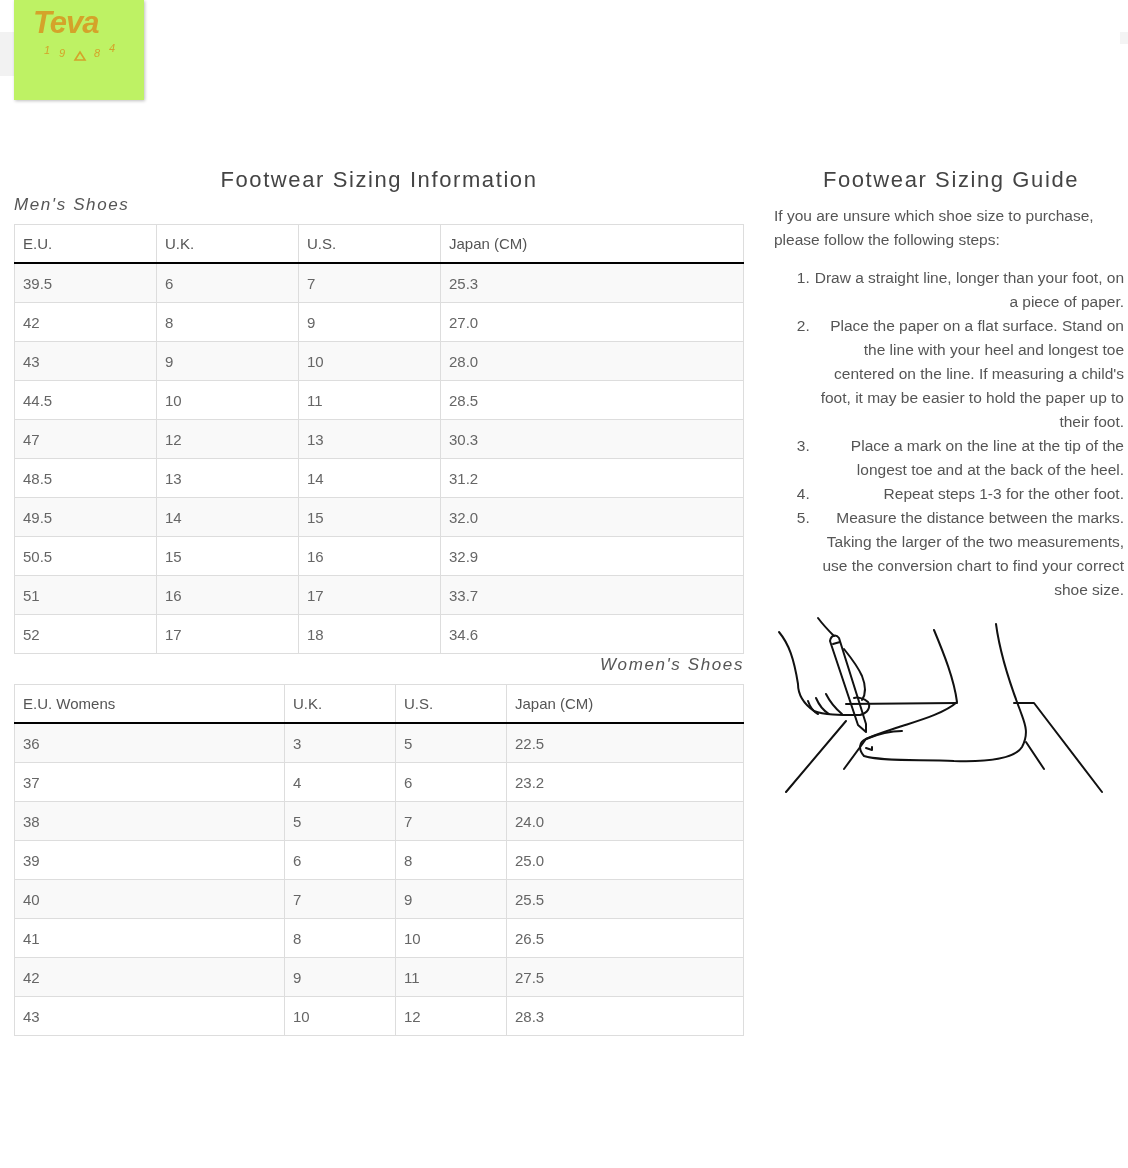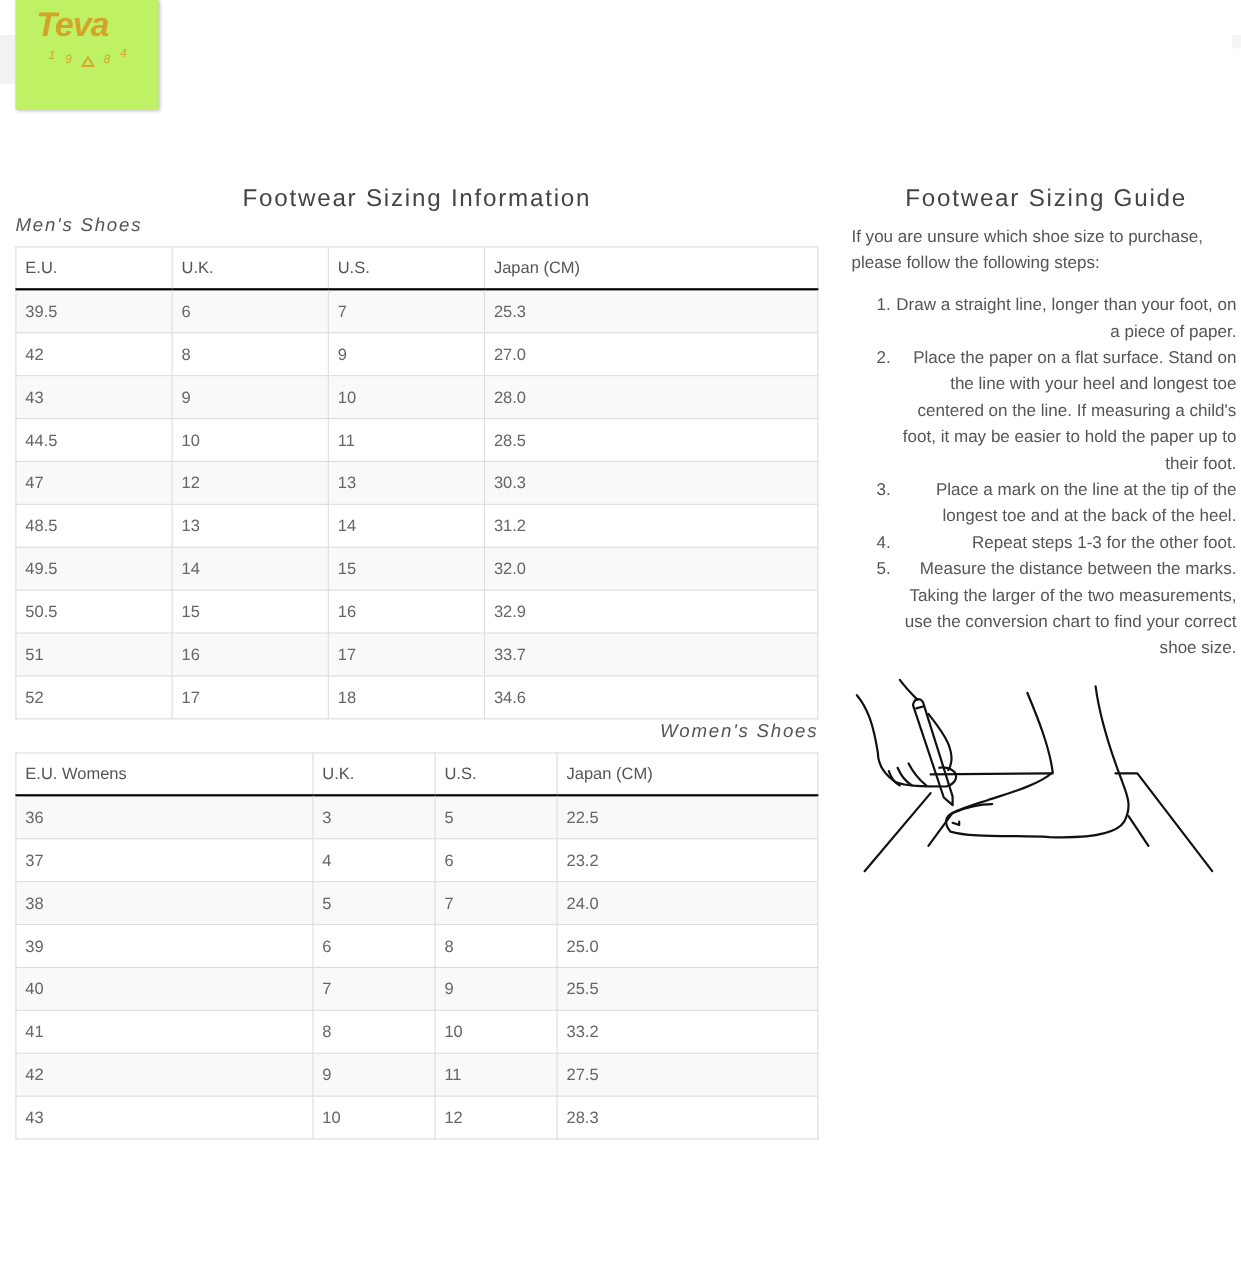--- a/index.html
+++ b/index.html
@@ -201,21 +201,21 @@
       <tr>
           <td>40</td>
           <td>7</td>
           <td>9</td>
           <td>25.5</td>
         </tr>
       <tr>
           <td>41</td>
           <td>8</td>
           <td>10</td>
-          <td>33.2</td>
+          <td>26.5</td>
         </tr>
       <tr>
           <td>42</td>
           <td>9</td>
           <td>11</td>
           <td>27.5</td>
         </tr>
       <tr>
           <td>43</td>
           <td>10</td>

